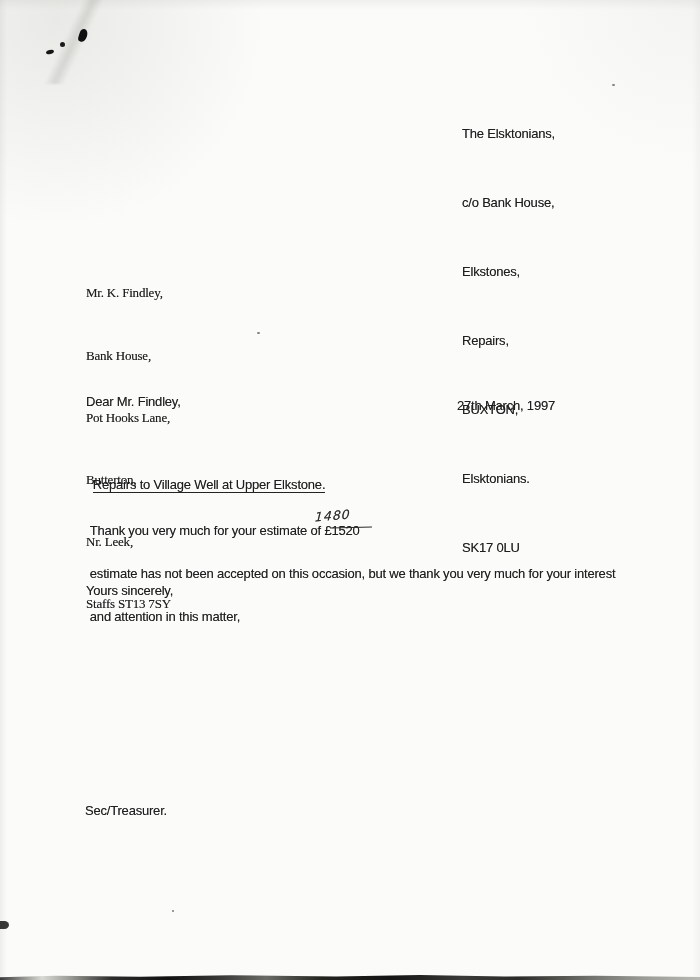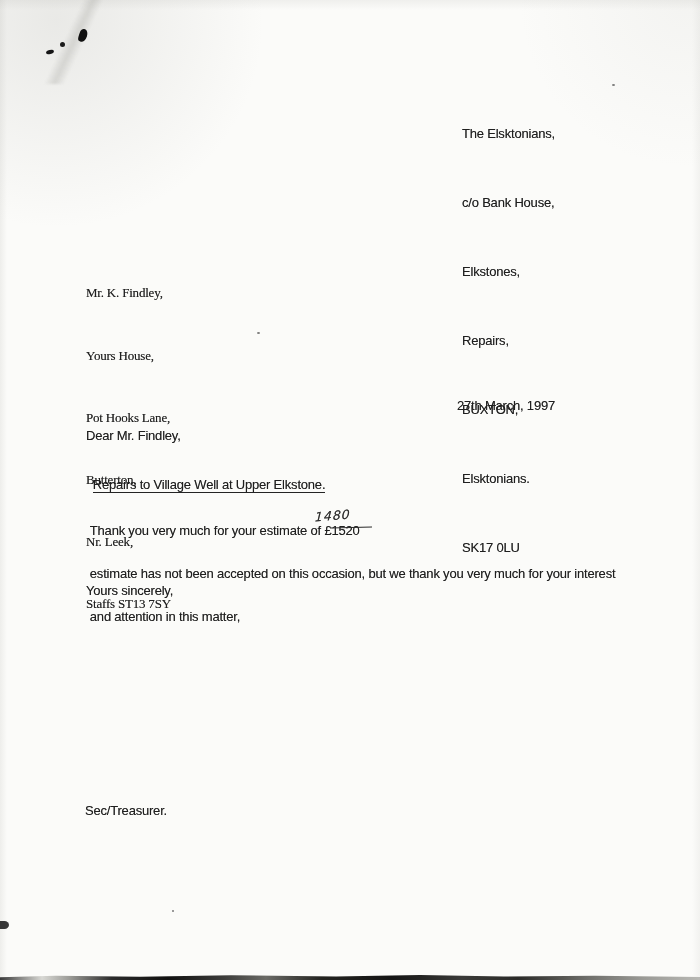--- a/index.html
+++ b/index.html
@@ -25,21 +25,21 @@
     letter-spacing:-0.2px;
     line-height:21.5px;
     color:#1f1f1f;
     text-shadow:0 0 0.6px rgba(35,35,35,0.55);
     white-space:pre-wrap;
   }
   .addr-line{display:block;}
   #sender-address{left:462px;top:76px;line-height:23px;}
   #recipient-address{left:86px;top:242px;line-height:20.7px;font-family:Liberation Serif, serif;}
   #date-line{left:457px;top:395px;}
-  #salutation{left:86px;top:425px;}
+  #salutation{left:86px;top:391px;}
   #subject-line{left:86px;top:452px;}
   #subject-line .u{border-bottom:1.4px solid #242424;padding-bottom:0.5px;}
   #body-paragraph{left:83px;top:498px;width:560px;}
   #closing{left:86px;top:580px;}
   #signature-block{left:85px;top:747px;line-height:25.5px;}
   .struck{position:relative;display:inline-block;}
   .struck::after{
     content:"";position:absolute;left:-1px;right:-13px;top:7px;height:1.4px;
     background:#2a2a2a;transform:rotate(-1.6deg);
   }
@@ -95,21 +95,21 @@
   <span class="addr-line">c/o Bank House,</span>
   <span class="addr-line">Elkstones,</span>
   <span class="addr-line">Repairs,</span>
   <span class="addr-line">BUXTON,</span>
   <span class="addr-line">Elsktonians.</span>
   <span class="addr-line">SK17 0LU</span>
 </div>
 
 <div class="txt" id="recipient-address">
   <span class="addr-line">Mr. K. Findley,</span>
-  <span class="addr-line">Yours House,</span>
+  <span class="addr-line">Bank House,</span>
   <span class="addr-line">Pot Hooks Lane,</span>
   <span class="addr-line">Butterton,</span>
   <span class="addr-line">Nr. Leek,</span>
   <span class="addr-line">Staffs ST13 7SY</span>
 </div>
 
 <div class="txt" id="date-line">27th March, 1997</div>
 
 <div class="txt" id="salutation">Dear Mr. Findley,</div>
 

